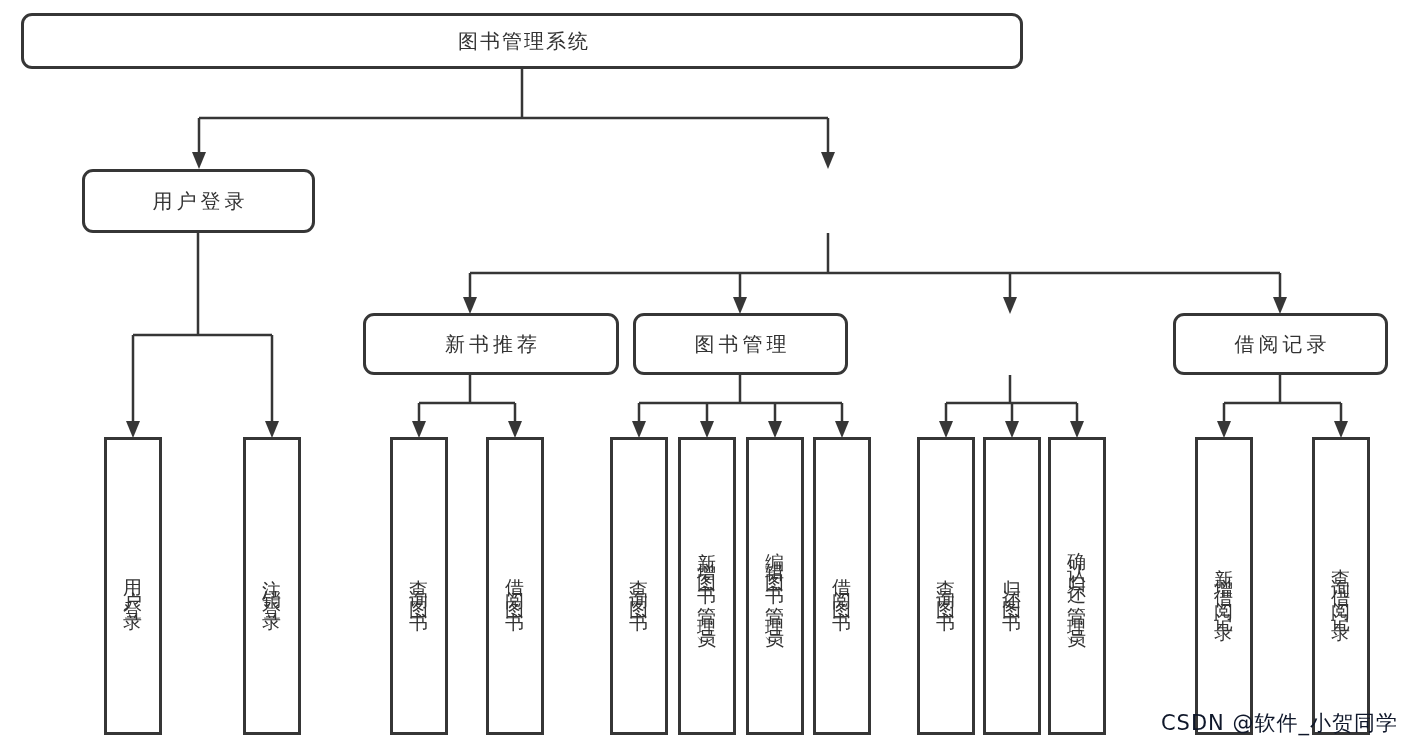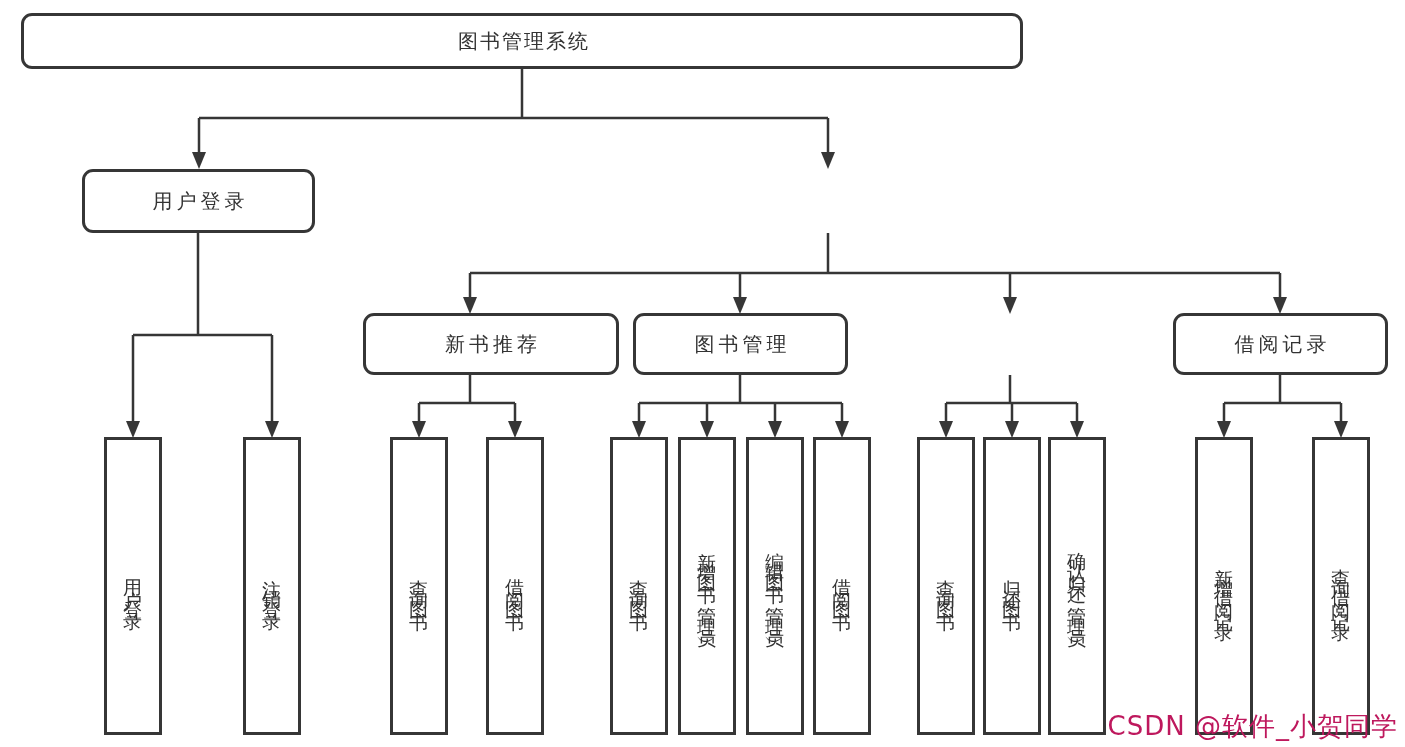--- a/index.html
+++ b/index.html
@@ -47,23 +47,23 @@
     text-orientation: mixed;
     font-size: 19px;
     line-height: 1;
     letter-spacing: 11px;
     color: #333333;
   }
   .watermark {
     position: absolute;
     top: 709px;
     right: 7px;
-    font-size: 26px;
+    font-size: 21px;
     letter-spacing: 1px;
-    color: #be185d;
+    color: #0f172a;
     white-space: nowrap;
   }
 </style>
 </head>
 <body>
 
 <div id="canvas">
 
   <svg class="wires" width="1405" height="747" viewBox="0 0 1405 747">
     <g stroke="#363636" stroke-width="2.5" fill="none">

